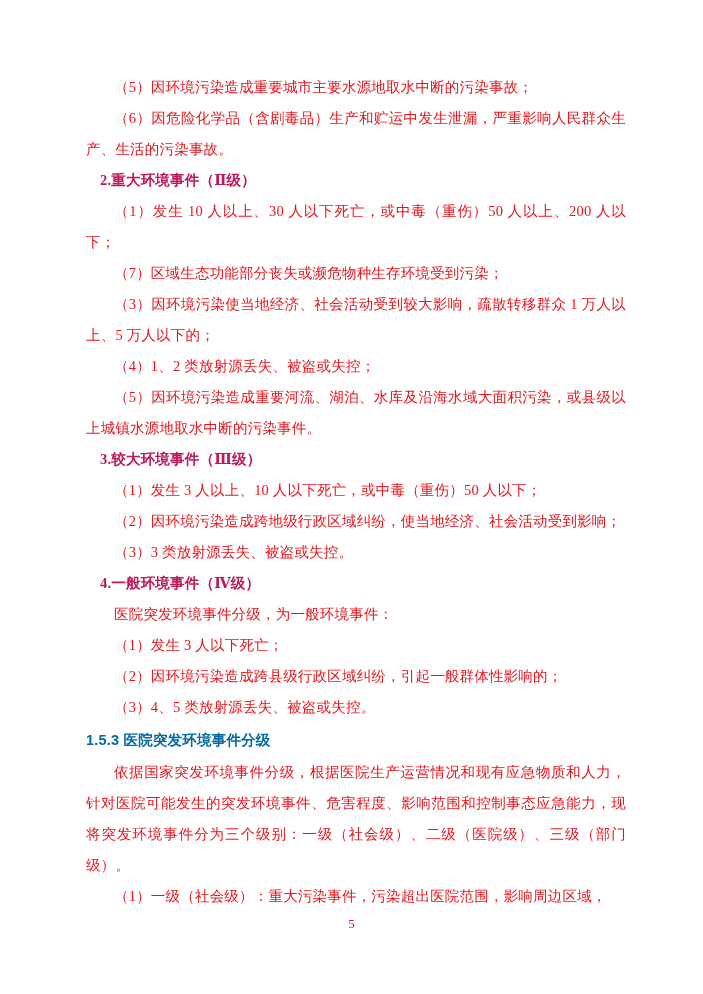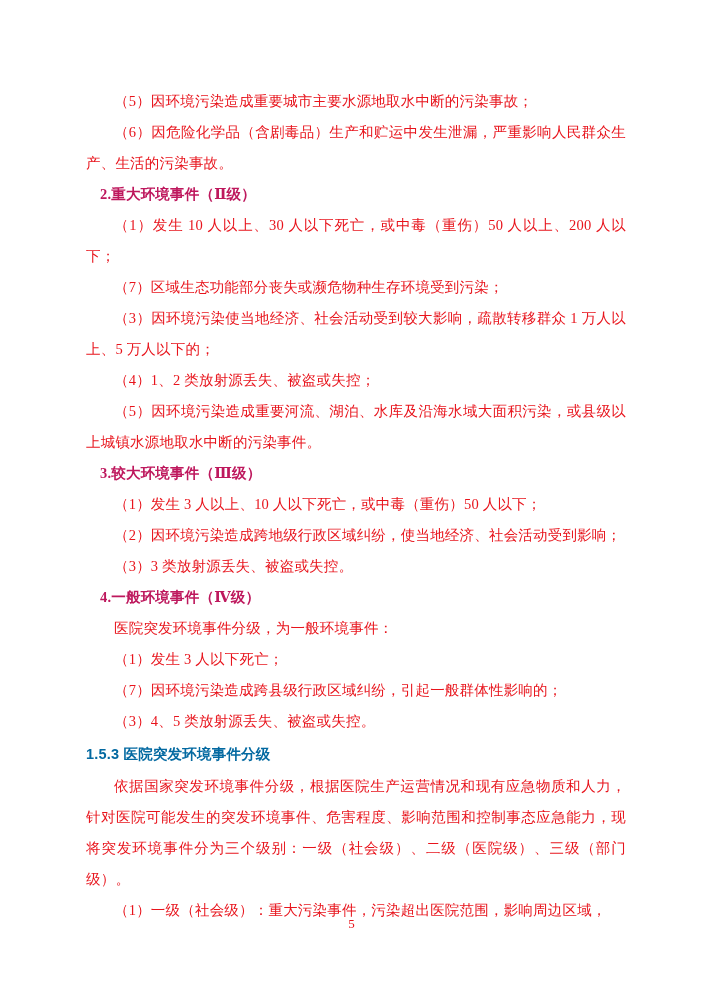--- a/index.html
+++ b/index.html
@@ -13,21 +13,21 @@
     height: 994px;
     background: #ffffff;
     box-sizing: border-box;
     font-family: "Liberation Serif", "DejaVu Serif", serif;
     color: #e8141c;
     overflow: hidden;
   }
   .content {
     position: absolute;
     left: 86px;
-    top: 86px;
+    top: 72px;
     width: 540px;
   }
   p {
     margin: 0;
     font-size: 14.5px;
     line-height: 31px;
     color: #e8141c;
     text-align: justify;
     letter-spacing: 0.2px;
   }
@@ -69,20 +69,20 @@
       <p class="ind1">（3）因环境污染使当地经济、社会活动受到较大影响，疏散转移群众 1 万人以上、5 万人以下的；</p>
       <p class="ind1">（4）1、2 类放射源丢失、被盗或失控；</p>
       <p class="ind1">（5）因环境污染造成重要河流、湖泊、水库及沿海水域大面积污染，或县级以上城镇水源地取水中断的污染事件。</p>
       <p class="head">3.较大环境事件（Ⅲ级）</p>
       <p class="ind1">（1）发生 3 人以上、10 人以下死亡，或中毒（重伤）50 人以下；</p>
       <p class="ind1">（2）因环境污染造成跨地级行政区域纠纷，使当地经济、社会活动受到影响；</p>
       <p class="ind1">（3）3 类放射源丢失、被盗或失控。</p>
       <p class="head">4.一般环境事件（Ⅳ级）</p>
       <p class="ind1">医院突发环境事件分级，为一般环境事件：</p>
       <p class="ind1">（1）发生 3 人以下死亡；</p>
-      <p class="ind1">（7）因环境污染造成跨县级行政区域纠纷，引起一般群体性影响的；</p>
+      <p class="ind1">（2）因环境污染造成跨县级行政区域纠纷，引起一般群体性影响的；</p>
       <p class="ind1">（3）4、5 类放射源丢失、被盗或失控。</p>
       <p class="section-head">1.5.3 医院突发环境事件分级</p>
       <p class="ind1">依据国家突发环境事件分级，根据医院生产运营情况和现有应急物质和人力，针对医院可能发生的突发环境事件、危害程度、影响范围和控制事态应急能力，现将突发环境事件分为三个级别：一级（社会级）、二级（医院级）、三级（部门级）。</p>
       <p class="ind1">（1）一级（社会级）：重大污染事件，污染超出医院范围，影响周边区域，</p>
     </div>
   <div class="pagenum">5</div>
 </div>
 
 </body></html>

